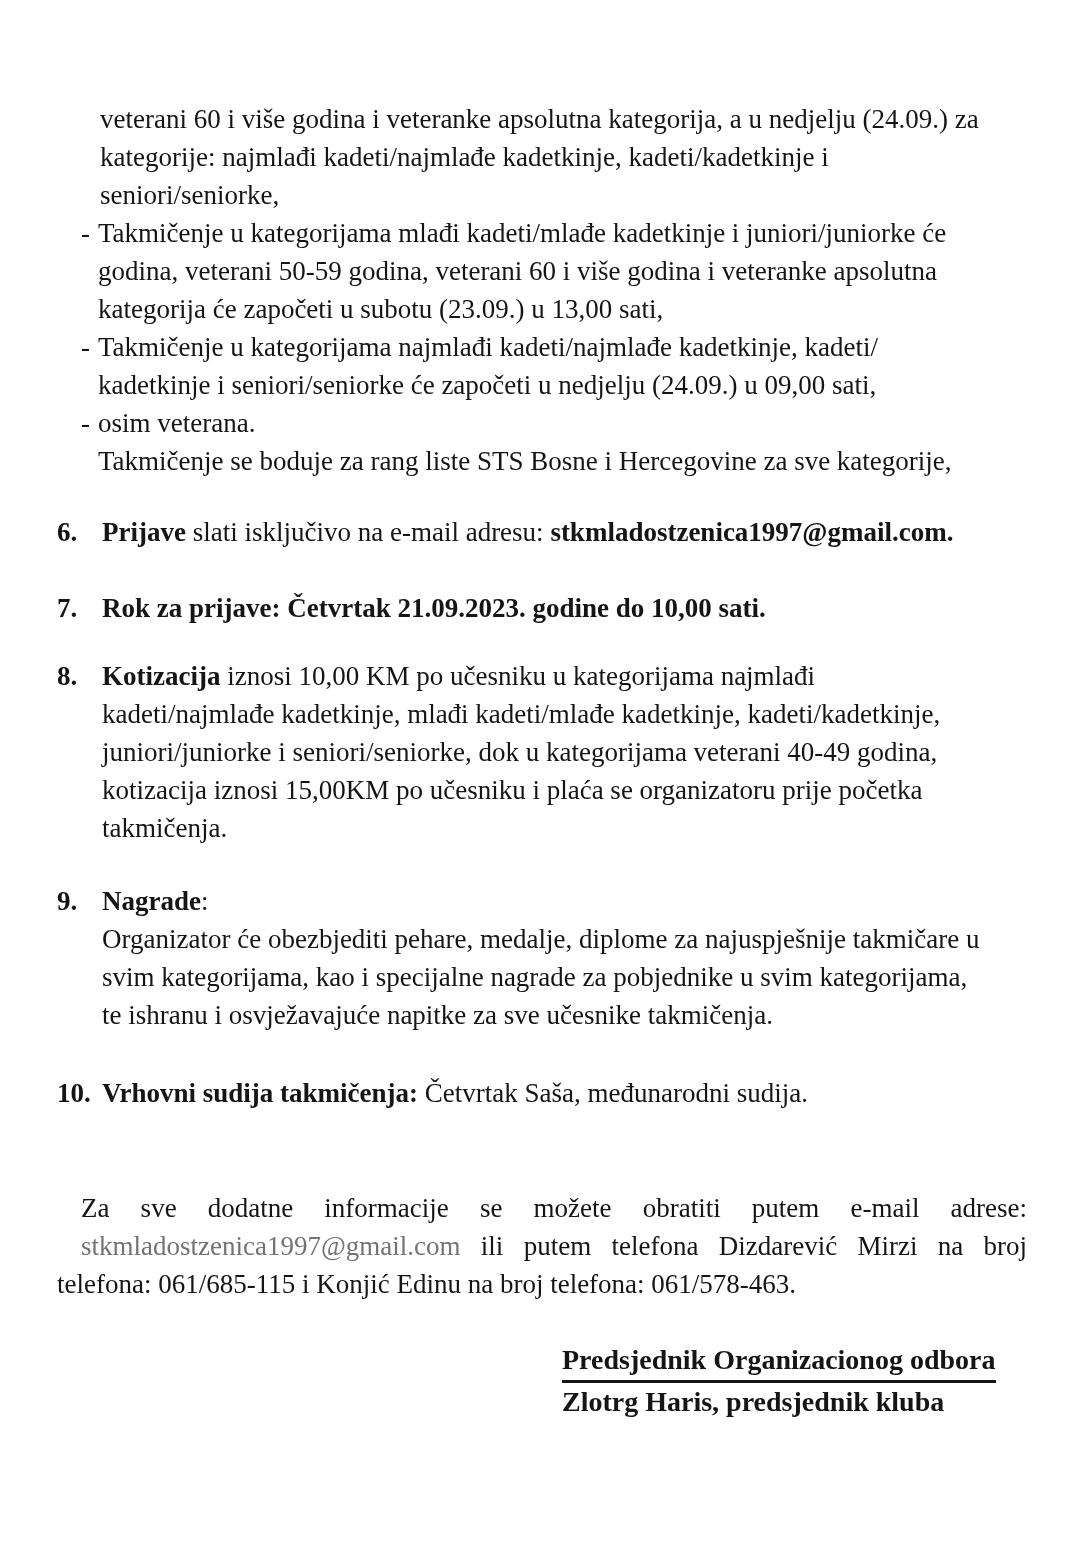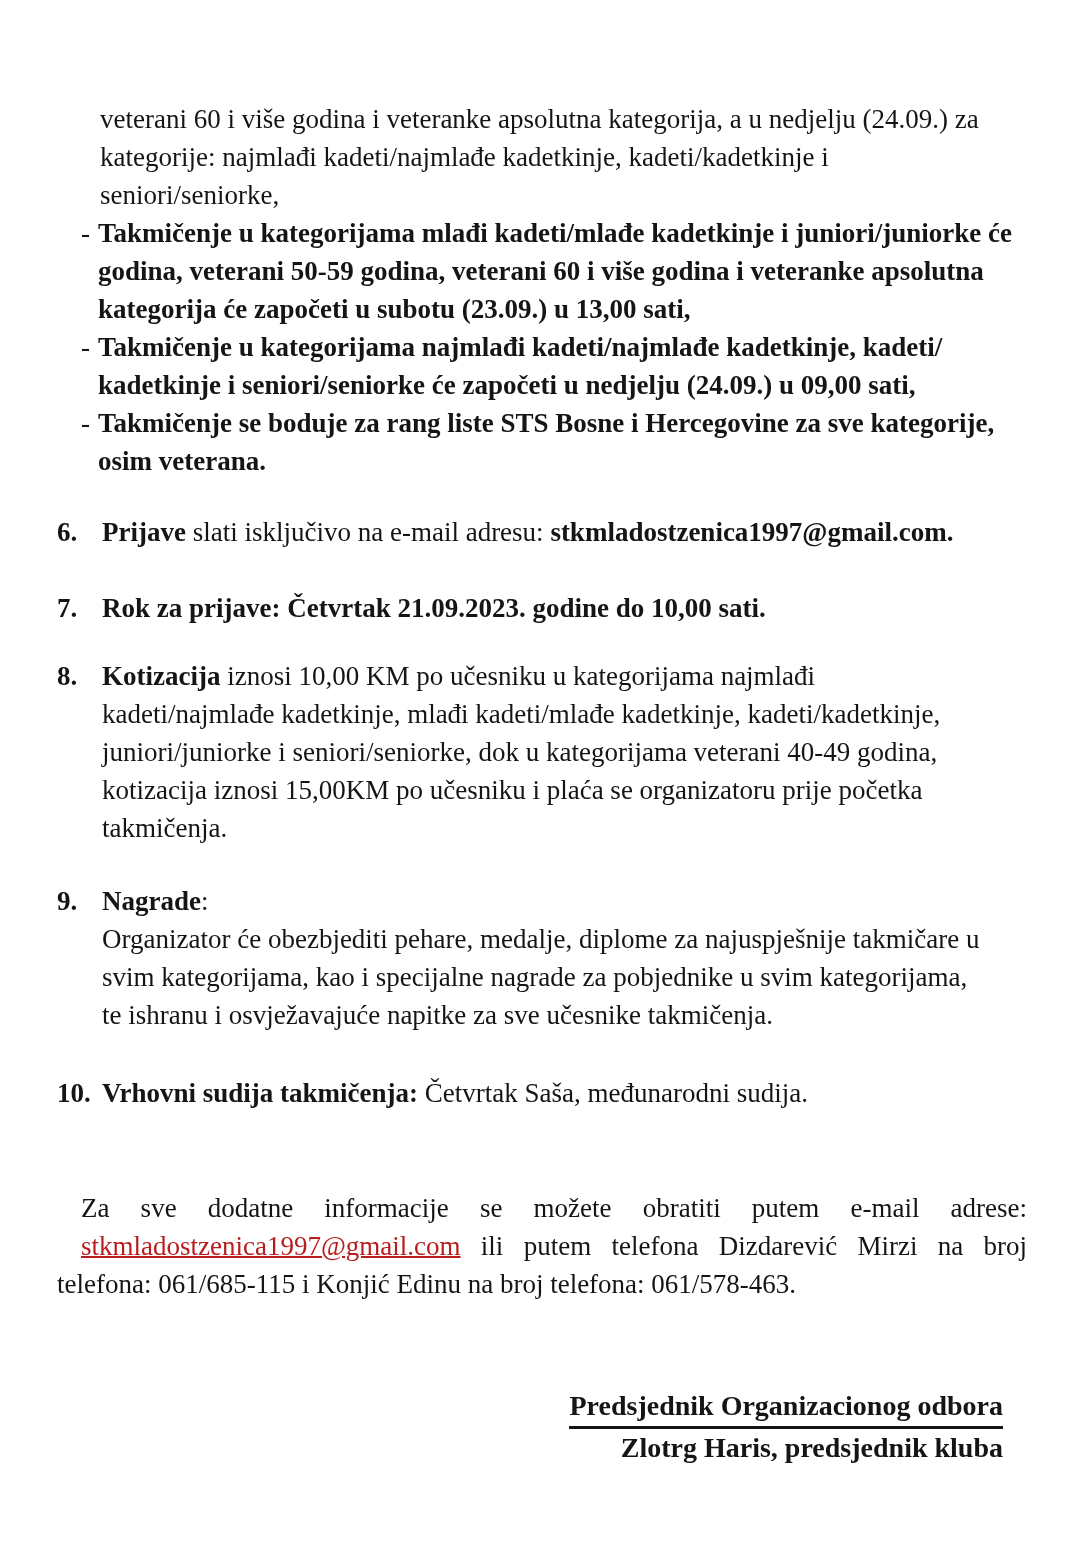--- a/index.html
+++ b/index.html
@@ -20,47 +20,46 @@
   .content { width: 970px; }
   .line { white-space: pre-wrap; }
   b { font-weight: bold; }
 
   
   .hang .line { padding-left: 43px; }
 
   
   .dash-item { position: relative; }
   .dash-item .marker { position: absolute; left: 24px; top: 0; }
-  .dash-item .line { padding-left: 41px; font-weight: bold; }
+  .dash-item .line { padding-left: 41px; }
 
   
   .num-item { position: relative; padding-left: 45px; }
   .num-item .num { position: absolute; left: 0; top: 0; font-weight: bold; }
   .mt-6  { margin-top: 33px; }
   .mt-7  { margin-top: 38px; }
   .mt-8  { margin-top: 30px; }
   .mt-9  { margin-top: 35px; }
   .mt-10 { margin-top: 40px; }
 
   
   .footer-para { margin-top: 77px; width: 970px; }
   .jline { text-align: justify; text-align-last: justify; white-space: normal; margin-left: 24px; }
   .email-link {
-    color: #b91c1c;
-    text-decoration: underline;
+    color: #737373;
     text-decoration-thickness: 2px;
     cursor: pointer;
   }
 
   
   .signature {
-    margin-top: 84px;
+    margin-top: 38px;
     margin-left: 505px;
     width: 441px;
-    text-align: right;
+    text-align: left;
     font-weight: bold;
     font-size: 28px;
     line-height: 38px;
   }
   .sig-underline {
     display: inline-block;
     border-bottom: 3px solid #151515;
     padding-bottom: 1px;
   }
 </style>
@@ -84,22 +83,22 @@
     </div>
 
     <div class="dash-item">
       <span class="marker">-</span>
       <div class="line">Takmičenje u kategorijama najmlađi kadeti/najmlađe kadetkinje, kadeti/</div>
       <div class="line">kadetkinje i seniori/seniorke će započeti u nedjelju (24.09.) u 09,00 sati,</div>
     </div>
 
     <div class="dash-item">
       <span class="marker">-</span>
+      <div class="line">osim veterana.</div>
       <div class="line">Takmičenje se boduje za rang liste STS Bosne i Hercegovine za sve kategorije,</div>
-      <div class="line">osim veterana.</div>
     </div>
 
     <div class="num-item mt-6">
       <span class="num">6.</span>
       <div class="line"><b>Prijave</b><span> slati isključivo na e-mail adresu: </span><b>stkmladostzenica1997@gmail.com.</b></div>
     </div>
 
     <div class="num-item mt-7">
       <span class="num">7.</span>
       <div class="line"><b>Rok za prijave: Četvrtak 21.09.2023. godine do 10,00 sati.</b></div>

